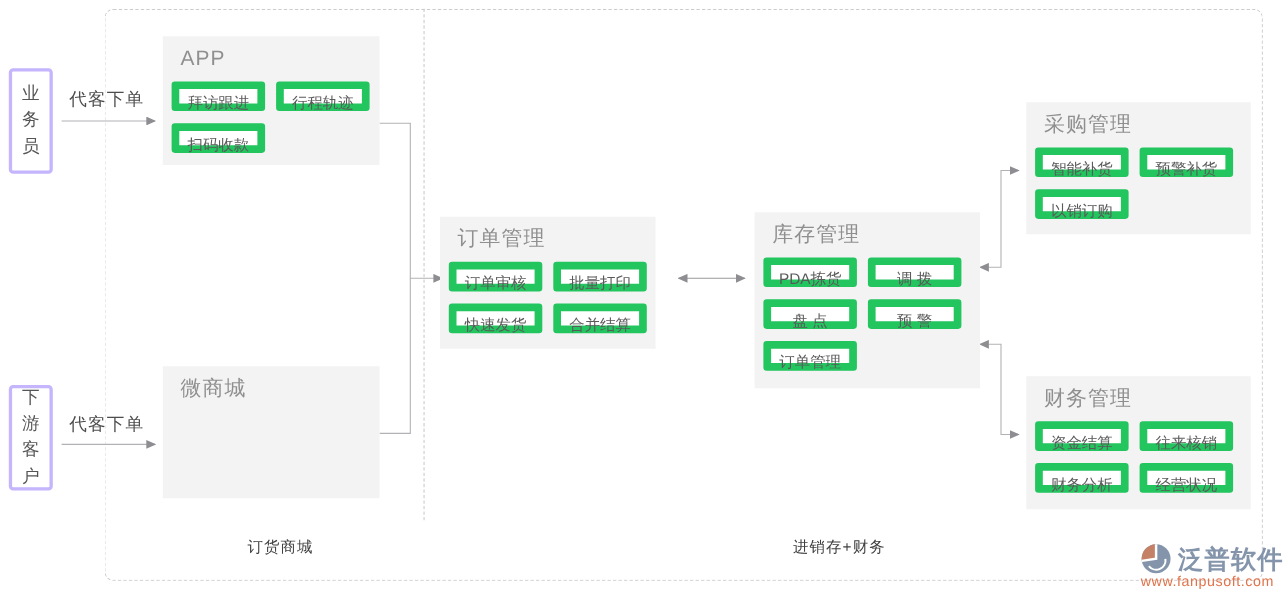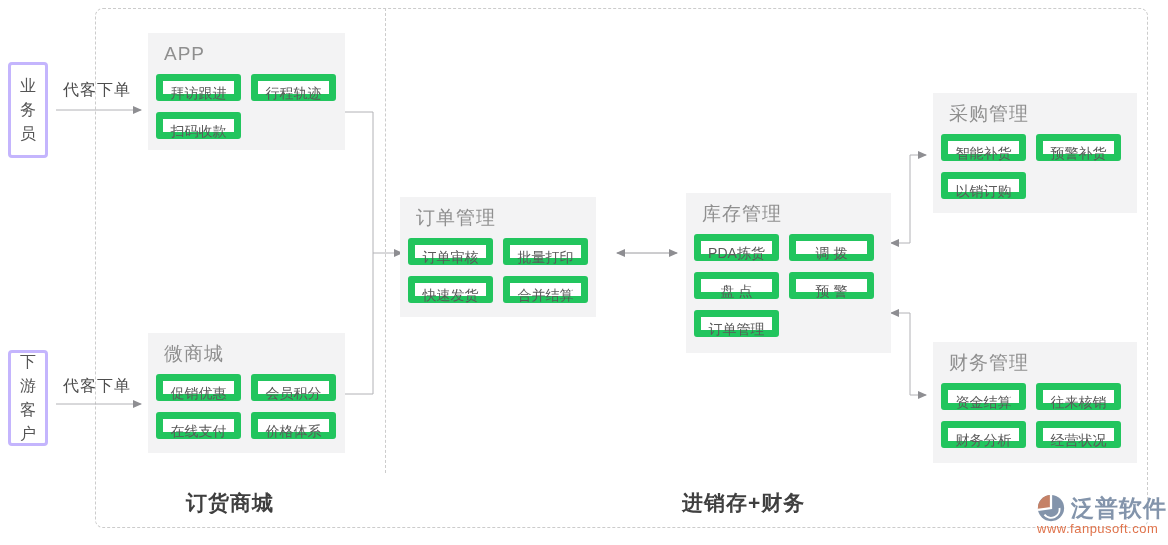--- a/index.html
+++ b/index.html
@@ -100,25 +100,26 @@
   #module-app       { left: 148px; top: 33px;  width: 197px; height: 117px; }
   #module-mall      { left: 148px; top: 333px; width: 197px; height: 120px; }
   #module-order     { left: 400px; top: 197px; width: 196px; height: 120px; }
   #module-inventory { left: 686px; top: 193px; width: 205px; height: 160px; }
   #module-purchase  { left: 933px; top: 93px;  width: 204px; height: 120px; }
   #module-finance   { left: 933px; top: 342px; width: 204px; height: 121px; }
   
   .section-label {
     position: absolute;
     top: 489px;
-    font-size: 21px;
-    font-weight: bold;
+    font-size: 14px;
+    font-weight: normal;
     color: #3f3f3f;
     letter-spacing: 1px;
     white-space: nowrap;
+    margin-left: 39px;
   }
   #section-label-mall { left: 186px; }
   #section-label-erp  { left: 682px; }
   
   #branding {
     position: absolute;
     left: 1034px; top: 490px;
     width: 134px; height: 46px;
   }
   #logo-icon {
@@ -191,26 +192,20 @@
     <div class="module-title">APP</div>
     <div class="chips">
       <div class="chip">拜访跟进</div>
       <div class="chip">行程轨迹</div>
       <div class="chip">扫码收款</div>
     </div>
   </div>
 
   <div class="module" id="module-mall">
     <div class="module-title">微商城</div>
-    <div class="chips">
-      <div class="chip">促销优惠</div>
-      <div class="chip">会员积分</div>
-      <div class="chip">在线支付</div>
-      <div class="chip">价格体系</div>
-    </div>
   </div>
 
   <div class="module" id="module-order">
     <div class="module-title">订单管理</div>
     <div class="chips">
       <div class="chip">订单审核</div>
       <div class="chip">批量打印</div>
       <div class="chip">快速发货</div>
       <div class="chip">合并结算</div>
     </div>

